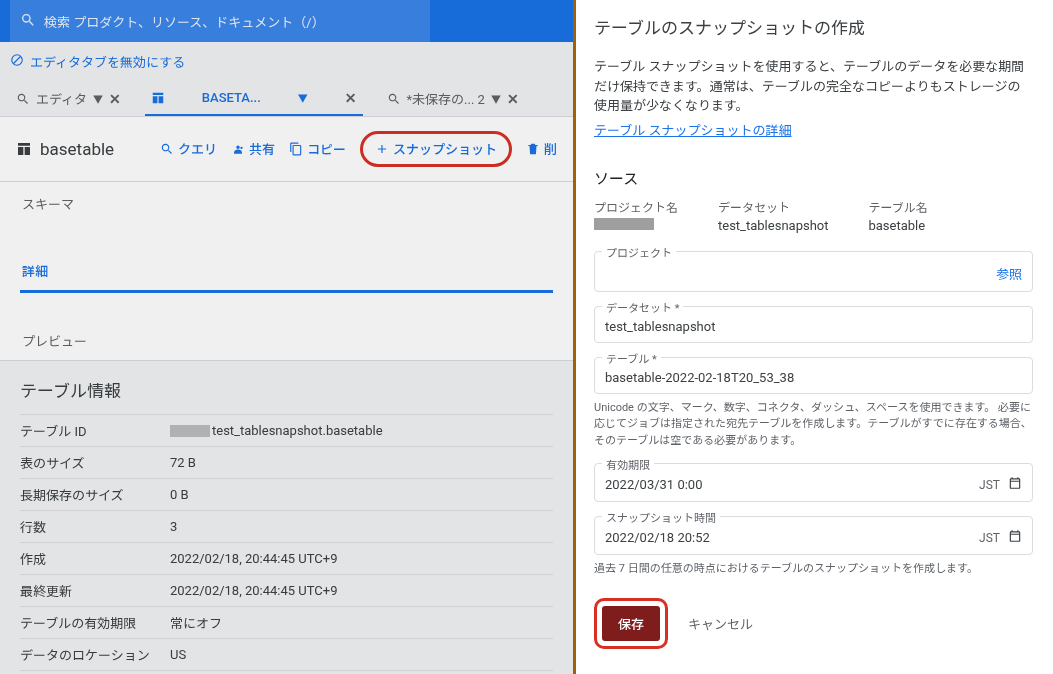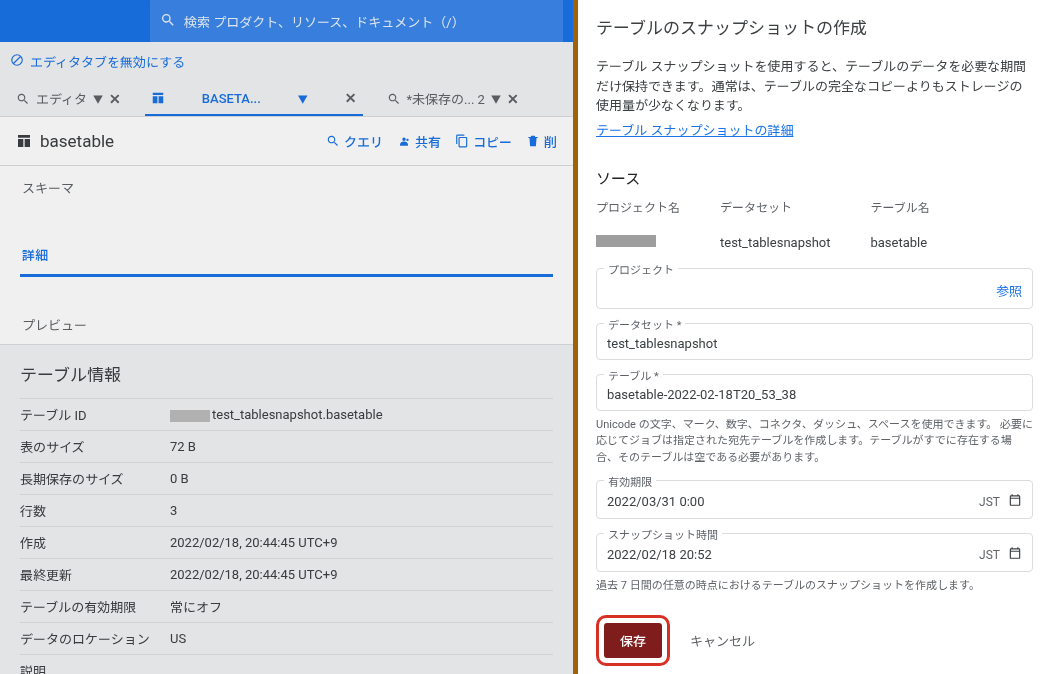--- a/index.html
+++ b/index.html
@@ -3,28 +3,28 @@
 <meta charset="utf-8">
 <style>
 * { margin: 0; padding: 0; box-sizing: border-box; font-family: "Roboto", "Noto Sans JP", Arial, sans-serif; }
 body { background: #fff; font-size: 13px; color: #3c4043; width: 1053px; height: 674px; overflow: hidden; position: relative; }
 
 
 .left-panel { position: absolute; left: 0; top: 0; width: 573px; height: 674px; background: #f1f3f4; }
 .left-panel::after { content: ""; position: absolute; inset: 0; background: rgba(0,0,0,0.06); pointer-events: none; }
 
 .top-bar { background: #1a73e8; height: 42px; display: flex; align-items: center; padding: 0 10px; }
-.search-box { display: flex; align-items: center; background: rgba(255,255,255,0.15); border-radius: 3px; padding: 13px 10px; margin-left: 140px; width: 420px; }
+.search-box { display: flex; align-items: center; background: rgba(255,255,255,0.15); border-radius: 3px; padding: 13px 10px; width: 420px; }
 .search-box .icon { color: #fff; opacity: 0.9; }
 .search-box .text { color: #fff; margin-left: 8px; font-size: 13px; opacity: 0.9; }
 
 .editor-disable { display: flex; align-items: center; padding: 10px 10px 6px; color: #1a73e8; font-size: 13px; }
 .editor-disable .icon { margin-right: 6px; }
 
-.tabs-row { display: flex; align-items: flex-end; padding: 4px 10px 0; gap: 18px; border-bottom: 1px solid #dadce0; }
+.tabs-row { display: flex; align-items: center; padding: 4px 10px 0; gap: 18px; border-bottom: 1px solid #dadce0; }
 .tab { display: flex; align-items: center; gap: 6px; padding: 8px 6px; color: #5f6368; white-space: nowrap; }
 .tab.active { color: #1a73e8; border-bottom: 2px solid #1a73e8; font-weight: 500; gap: 37px; }
 .tab .chev { font-size: 10px; }
 .tab .close { font-size: 14px; font-weight: 600; color: #5f6368; }
 
 .table-header { display: flex; align-items: center; padding: 14px 16px; gap: 14px; border-bottom: 1px solid #dadce0; background: #fff; }
 .table-title { display: flex; align-items: center; gap: 8px; font-size: 17px; color: #3c4043; flex: 1; }
 .toolbar-link { display: inline-flex; align-items: center; gap: 4px; color: #1a73e8; font-size: 13px; font-weight: 500; }
 .snap-highlight { border: 3px solid #d93025; border-radius: 18px; padding: 5px 12px; }
 
@@ -33,28 +33,28 @@
 .subtab.active { color: #1a73e8; border-bottom: 3px solid #1a73e8; font-weight: 500; }
 
 .info-section { padding: 16px 20px; background: #f1f3f4; }
 .info-title { font-size: 17px; padding-bottom: 12px; color: #3c4043; }
 .info-table { width: 100%; border-collapse: collapse; font-size: 13px; }
 .info-table td { padding: 6px 0; border-top: 1px solid #e0e0e0; color: #3c4043; }
 .info-table td:first-child { width: 150px; }
 .redacted { display: inline-block; width: 40px; height: 12px; background: #bdbdbd; vertical-align: middle; margin-right: 2px; }
 
 
-.right-panel { position: absolute; left: 573px; top: 0; width: 480px; height: 674px; background: #fff; border-left: 5px solid #a16207; padding: 14px 20px 20px 18px; overflow-y: auto; }
+.right-panel { position: absolute; left: 573px; top: 0; width: 480px; height: 674px; background: #fff; border-left: 3px solid #a16207; padding: 14px 20px 20px 18px; overflow-y: auto; }
 .panel-title { font-size: 17px; color: #3c4043; margin-bottom: 18px; }
 .description { font-size: 13px; color: #3c4043; line-height: 1.5; margin-bottom: 4px; }
 .link { color: #1a73e8; text-decoration: underline; font-size: 13px; display: inline-block; margin-bottom: 18px; }
 
 .section-h { font-size: 15px; color: #202124; margin: 10px 0 10px; }
 .source-grid { display: flex; gap: 40px; margin-bottom: 18px; }
-.source-item .label { font-size: 12px; color: #5f6368; margin-bottom: 20px; }
+.source-item .label { font-size: 12px; color: #5f6368; margin-bottom: 3px; }
 .source-item .value { font-size: 13px; color: #3c4043; }
 .redacted2 { width: 60px; height: 12px; background: #9e9e9e; }
 
 .dest-header { display: flex; align-items: center; gap: 6px; font-size: 15px; margin: 8px 0 12px; }
 .help-icon { width: 16px; height: 16px; border-radius: 50%; background: #5f6368; color: #fff; text-align: center; line-height: 16px; font-size: 11px; font-weight: bold; }
 
 .field { position: relative; border: 1px solid #dadce0; border-radius: 4px; margin: 14px 0 6px; padding: 12px 10px 8px; display: flex; align-items: center; }
 .field-label { position: absolute; top: -8px; left: 7px; background: #fff; padding: 0 4px; font-size: 11px; color: #5f6368; }
 .field-value { flex: 1; font-size: 13px; color: #3c4043; }
 .browse { color: #1a73e8; font-size: 13px; }
@@ -140,20 +140,28 @@
           <path d="M12 12a3 3 0 100-6 3 3 0 000 6zm-7 8a7 7 0 0114 0H5zm13-8a2 2 0 100-4 2 2 0 000 4z"></path>
         </svg>
       <span>共有</span>
     </span>
     <span class="toolbar-link">
       <svg class="svg-icon-sm" viewBox="0 0 24 24" fill="#1a73e8">
           <path d="M16 1H4a2 2 0 00-2 2v14h2V3h12V1zm3 4H8a2 2 0 00-2 2v14a2 2 0 002 2h11a2 2 0 002-2V7a2 2 0 00-2-2zm0 16H8V7h11v14z"></path>
         </svg>
       <span>コピー</span>
     </span>
+    <span class="snap-highlight">
+      <span class="toolbar-link">
+        <svg class="svg-icon-sm" viewBox="0 0 24 24" fill="#1a73e8">
+            <path d="M19 13h-6v6h-2v-6H5v-2h6V5h2v6h6v2z"></path>
+          </svg>
+        <span>スナップショット</span>
+      </span>
+    </span>
     <span class="toolbar-link">
       <svg class="svg-icon-sm" viewBox="0 0 24 24" fill="#1a73e8">
           <path d="M6 7h12l-1 14H7L6 7zm3-4h6l1 2h4v2H4V5h4l1-2z"></path>
         </svg>
       <span>削</span>
     </span>
   </div>
 
   <div class="subtabs">
     <div class="subtab">スキーマ</div>

